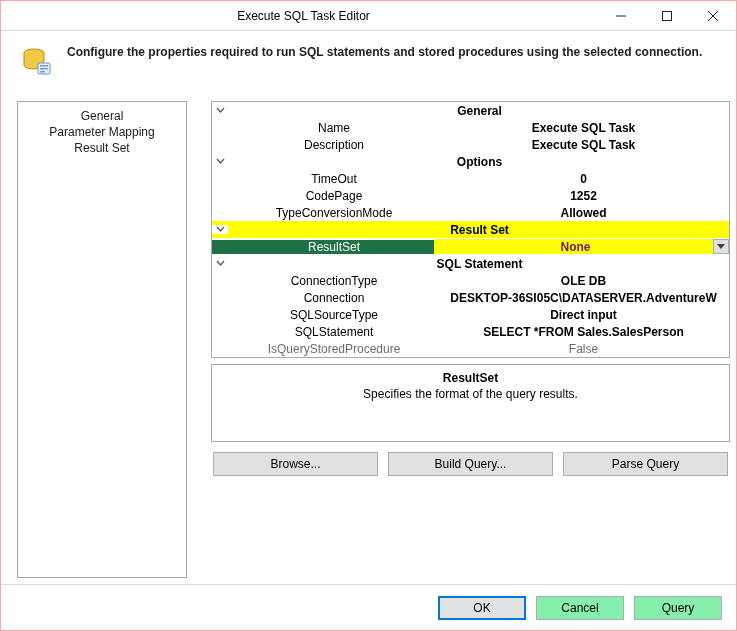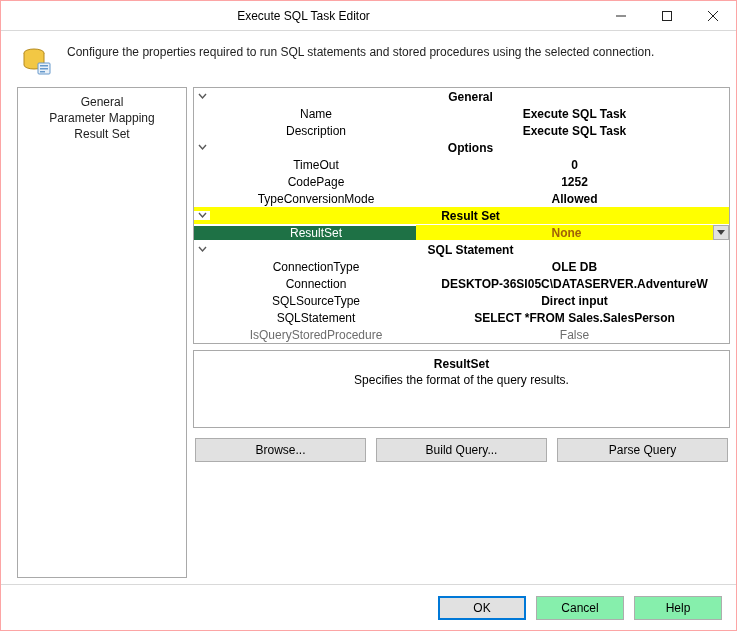--- a/index.html
+++ b/index.html
@@ -2,41 +2,41 @@
 <html><head>
 <meta charset="utf-8">
 <style>
   * { box-sizing: border-box; font-family: "Segoe UI", Tahoma, sans-serif; font-size: 12px; }
   body { margin: 0; background: #fff; }
   .window { width: 737px; height: 631px; border: 1px solid #fca5a5; display: flex; flex-direction: column; position: relative; background: #fff; text-align: center; }
   .titlebar { height: 30px; display: flex; align-items: center; padding: 0 0 0 8px; border-bottom: 1px solid #d9d9d9; }
   .titlebar .title { flex: 1; }
   .titlebar .wbtn { width: 46px; height: 30px; display: flex; align-items: center; justify-content: center; }
   .titlebar .wbtn svg { stroke: #222; stroke-width: 1; fill: none; }
-  .header { display: flex; align-items: flex-start; padding: 14px 20px 10px 20px; gap: 14px; }
+  .header { display: flex; align-items: flex-start; padding: 14px 20px 10px 20px; gap: 14px; font-weight: bold; }
   .header-icon { width: 32px; height: 32px; flex: 0 0 32px; }
   .header-text { color: #222; }
-  .body { flex: 1; display: flex; gap: 6px; padding: 0 6px 6px 16px; min-height: 0; }
+  .body { flex: 1; display: flex; gap: 24px; padding: 0 6px 6px 16px; min-height: 0; margin-top: 14px; }
   .sidebar { width: 170px; border: 1px solid #a9a9a9; padding: 6px 8px; background: #fff; }
   .sidebar .item { padding: 1px 0; color: #222; cursor: default; }
   .main { flex: 1; display: flex; flex-direction: column; gap: 6px; min-width: 0; }
   .grid { border: 1px solid #a9a9a9; background: #fff; flex: 0 0 auto; overflow: hidden; }
   .row { display: flex; height: 17px; align-items: center; }
   .catbtn { width: 16px; display:flex; align-items:center; justify-content:center; color:#595959; cursor:default; font-size:10px; line-height:1; }
   .catlabel { font-weight: bold; padding-left: 2px; flex:1; }
   .propname { padding-left: 22px; width: 222px; flex: 0 0 222px; }
   .propname.indent2 { padding-left: 22px; }
   .propval { flex: 1; font-weight: bold; padding-left: 4px; overflow:hidden; white-space:nowrap; }
   .propval.normal { font-weight: normal; color:#6d6d6d; }
   .row.highlight-cat { background: #ffff00; }
   .row.highlight-cat .catbtn { background: #fff; }
   .row.highlight-cat .catlabel { color:#000; }
   .row.selected .propname { background: #1e7145; color: #fff; }
   .row.selected .propval-wrap { background: #ffff00; display:flex; flex:1; align-items:center; }
-  .row.selected .propval { background: #ffff00; color:#a16207; }
+  .row.selected .propval { background: #ffff00; color:#701a75; }
   .dd { width:16px; height:15px; background:#e1e1e1; border:1px solid #adadad; display:flex; align-items:center; justify-content:center; margin-right:0; }
   .dd svg { fill:#404040; }
   .help { border: 1px solid #a9a9a9; padding: 6px 8px; height: 78px; }
   .help-title { font-weight: bold; margin-bottom: 2px; }
   .btnrow { display: flex; gap: 10px; padding: 4px 2px 2px 2px; }
   .btn { flex:1; height:24px; border:1px solid #adadad; background:#e1e1e1; display:flex; align-items:center; justify-content:center; cursor:default; }
   .footer { height: 46px; border-top: 1px solid #d9d9d9; display:flex; align-items:center; justify-content:flex-end; gap:10px; padding: 0 14px; }
   .footer .btn2 { width:88px; height:24px; border:1px solid #adadad; background:#86efac; display:flex; align-items:center; justify-content:center; cursor:default; }
   .footer .btn2.primary { border:2px solid #0078d7; background:#e1e1e1; }
 </style>
@@ -181,16 +181,16 @@
         <div class="btn">Browse...</div>
         <div class="btn">Build Query...</div>
         <div class="btn">Parse Query</div>
       </div>
     </div>
   </div>
 
   <div class="footer">
     <div class="btn2 primary">OK</div>
     <div class="btn2">Cancel</div>
-    <div class="btn2">Help</div>
+    <div class="btn2">Query</div>
   </div>
 
 </div>
 
 </body></html>

